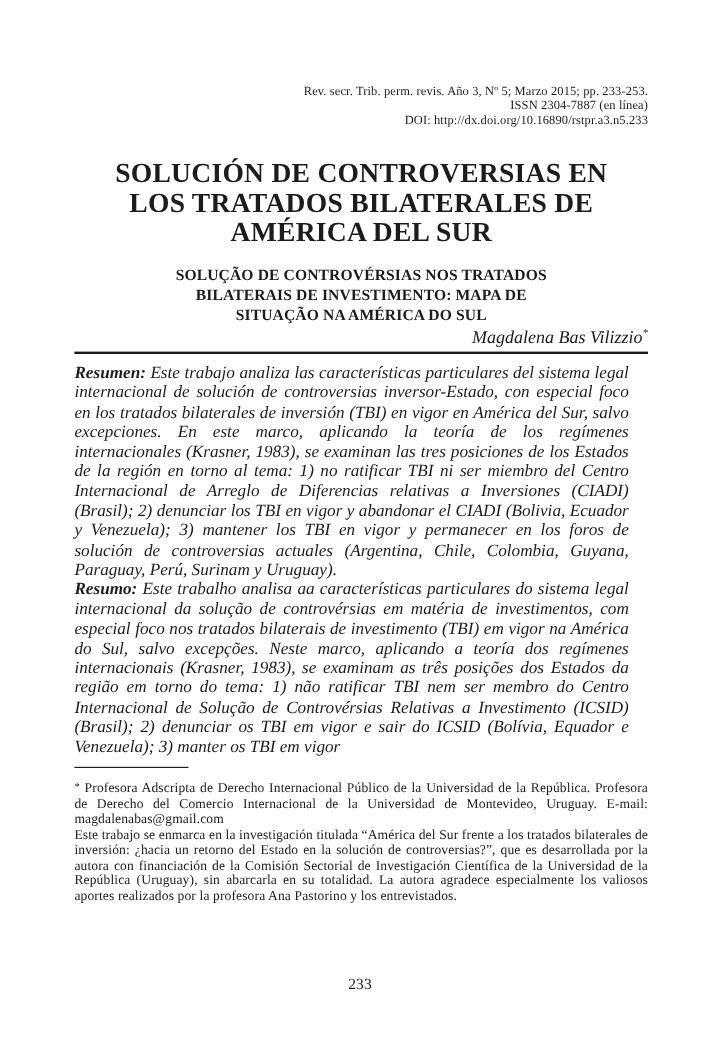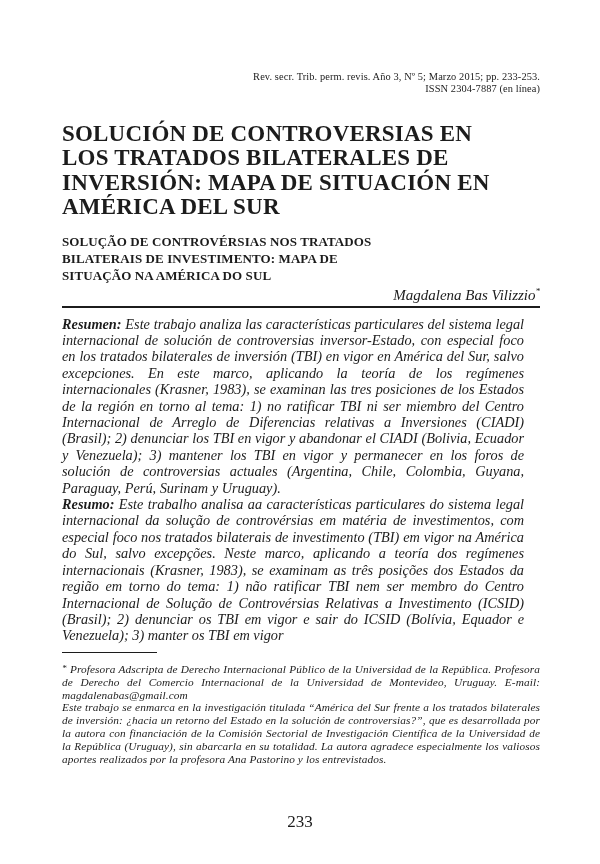--- a/index.html
+++ b/index.html
@@ -32,21 +32,21 @@
     line-height: 24.5px;
     letter-spacing: 0.2px;
   }
   .title-pt {
     margin: 13px 0 0 0;
     font-size: 13px;
     font-weight: bold;
     line-height: 17px;
     letter-spacing: 0.1px;
   }
-  .title-line { display: block; white-space: nowrap; }
+  .title-line { display: block; white-space: nowrap; text-align: center; }
   .author-line {
     margin-top: 2px;
     text-align: right;
     font-size: 15px;
     font-weight: normal;
     font-style: italic;
     line-height: 18px;
   }
   .author-line sup { font-size: 9px; vertical-align: super; line-height: 0; }
   .author-rule {
@@ -70,46 +70,45 @@
     border-top: 1.5px solid #1c1c1c;
     width: 95px;
     height: 0;
   }
   .footnote {
     margin-top: 9px;
     font-size: 11.3px;
     line-height: 12.9px;
     text-align: justify;
     letter-spacing: 0.1px;
-    font-style: italic;
   }
   .footnote p { margin: 0; }
   .fn-marker { font-size: 9px; vertical-align: 2px; }
   .page-number {
     position: absolute;
     top: 812px; left: 0;
     width: 600px;
     text-align: center;
-    font-size: 17px;
+    font-size: 13px;
   }
 </style>
 </head>
 <body>
 
 <div class="page">
 
   <header class="journal-header">
     <div>Rev. secr. Trib. perm. revis. Año 3, Nº 5; Marzo 2015; pp. 233-253.</div>
     <div>ISSN 2304-7887 (en línea)</div>
+    <div>DOI: http://dx.doi.org/10.16890/rstpr.a3.n5.233</div>
   </header>
 
   <h1 class="title-es">
     <span class="title-line">SOLUCIÓN DE CONTROVERSIAS EN</span>
     <span class="title-line">LOS TRATADOS BILATERALES DE</span>
-    <span class="title-line">INVERSIÓN: MAPA DE SITUACIÓN EN</span>
     <span class="title-line">AMÉRICA DEL SUR</span>
   </h1>
 
   <h2 class="title-pt">
     <span class="title-line">SOLUÇÃO DE CONTROVÉRSIAS NOS TRATADOS</span>
     <span class="title-line">BILATERAIS DE INVESTIMENTO: MAPA DE</span>
     <span class="title-line">SITUAÇÃO NA AMÉRICA DO SUL</span>
   </h2>
 
   <div class="author-line"><span>Magdalena Bas Vilizzio</span><sup>*</sup></div>

